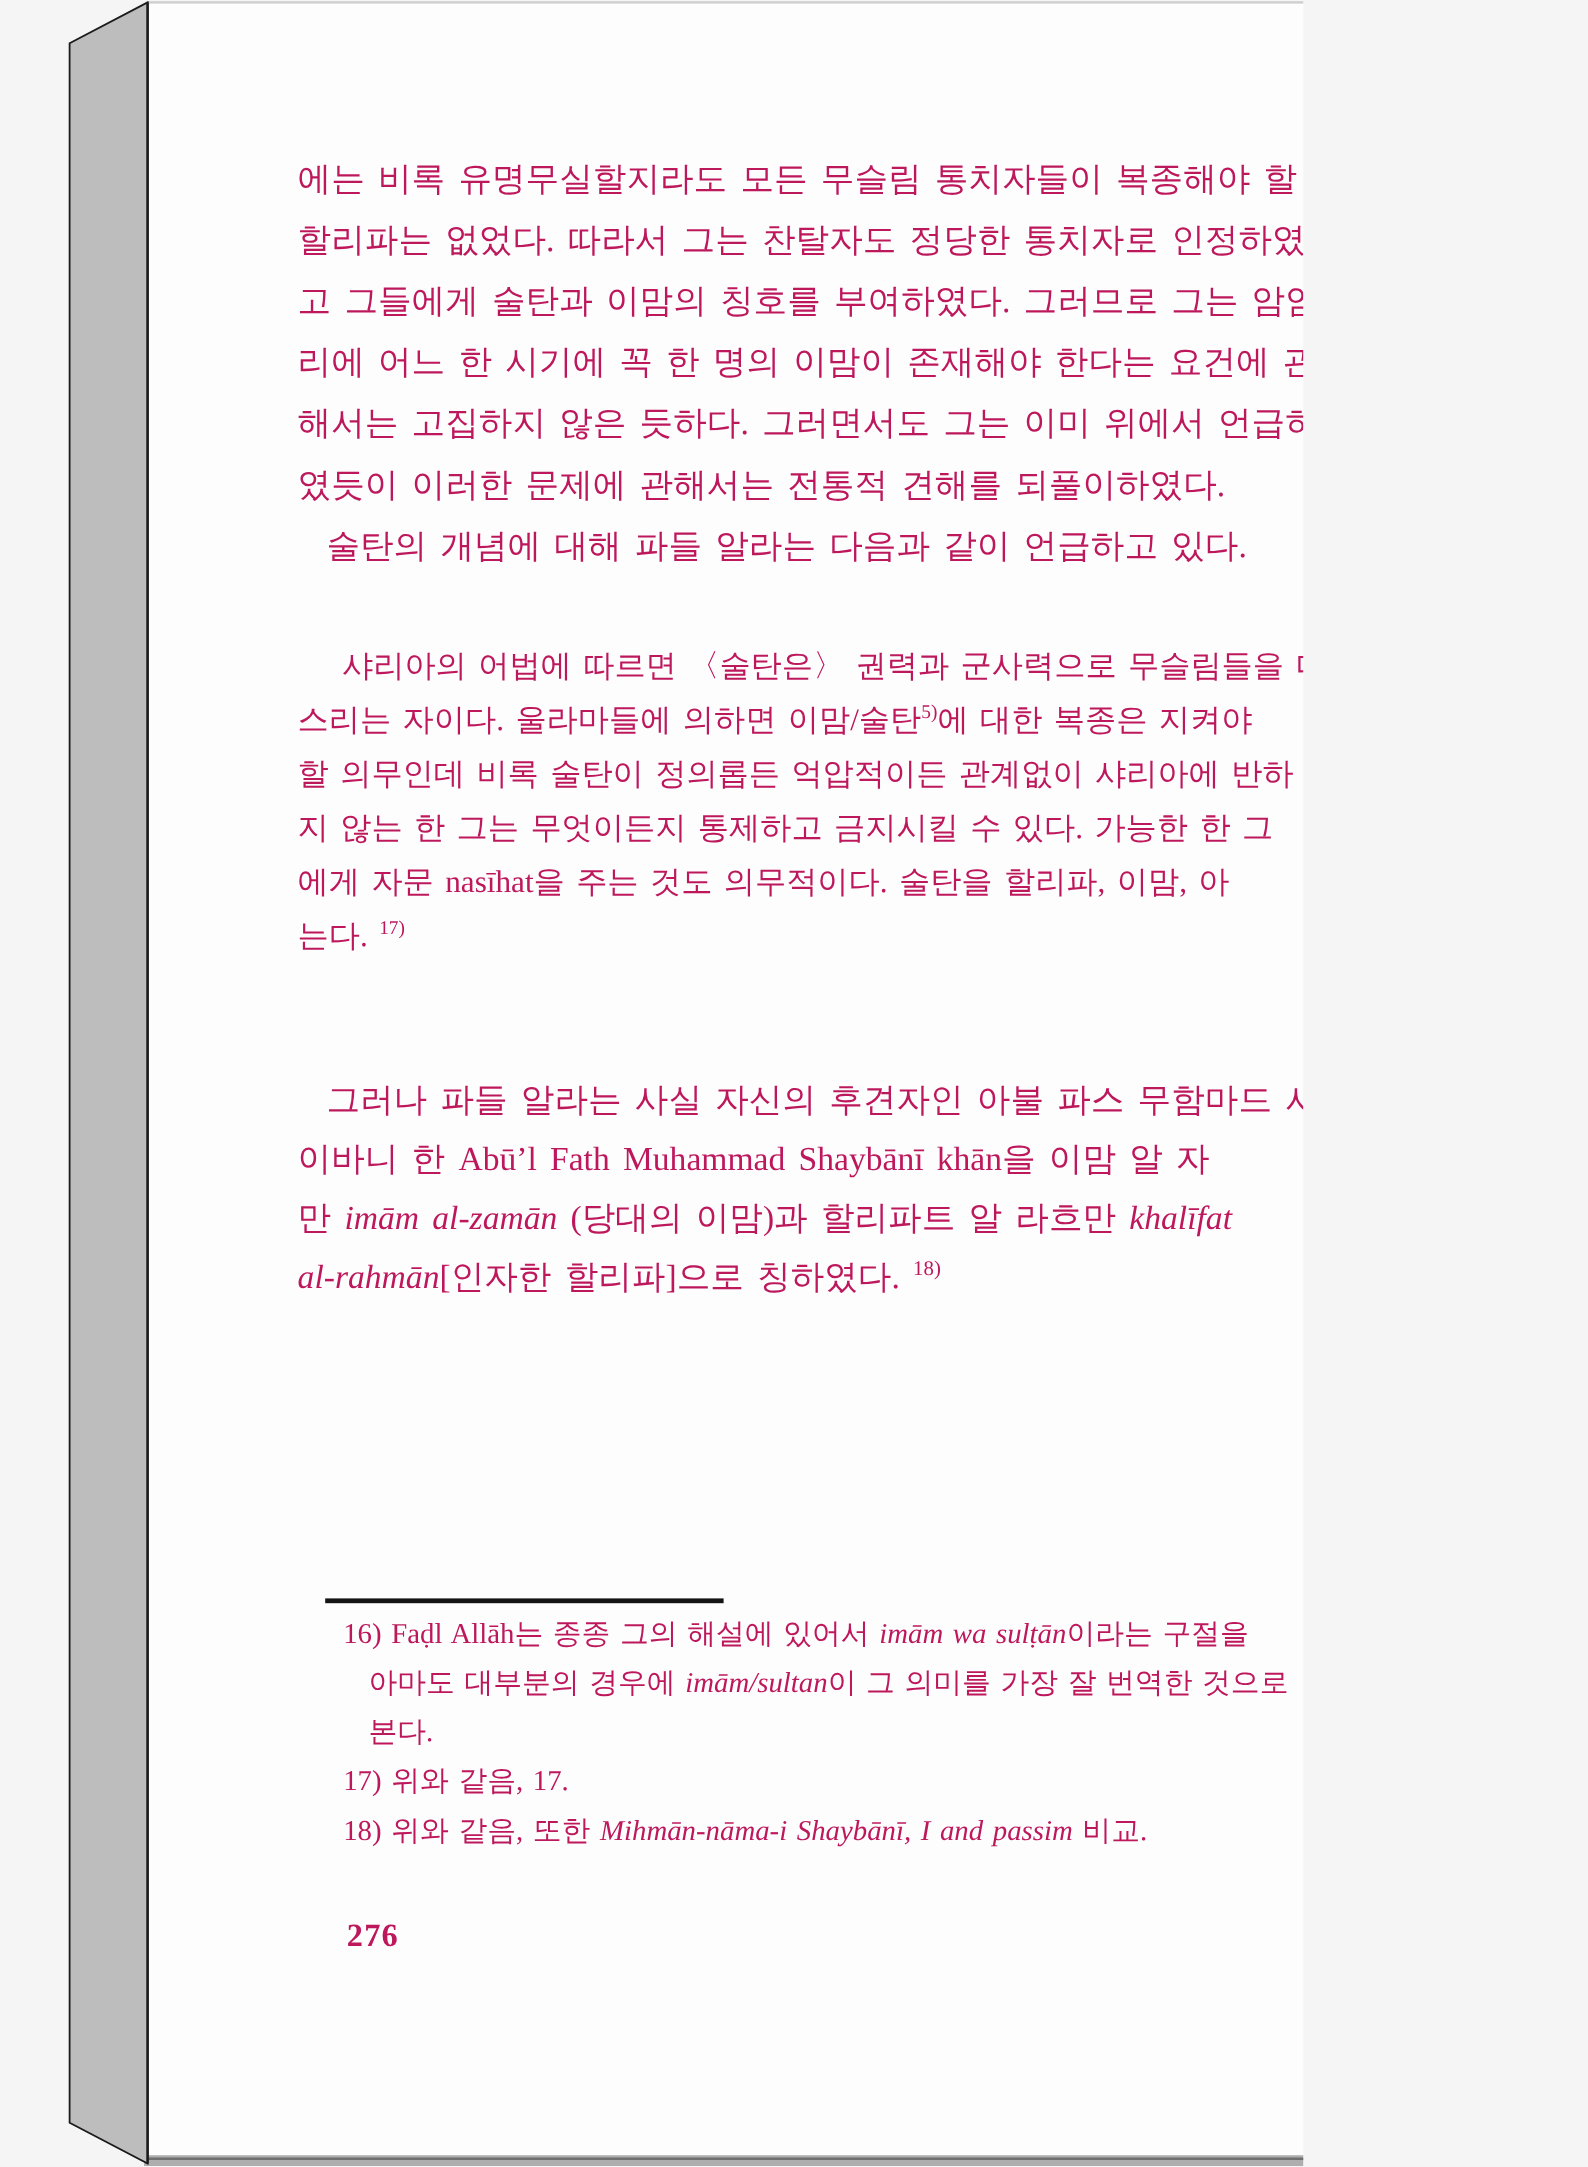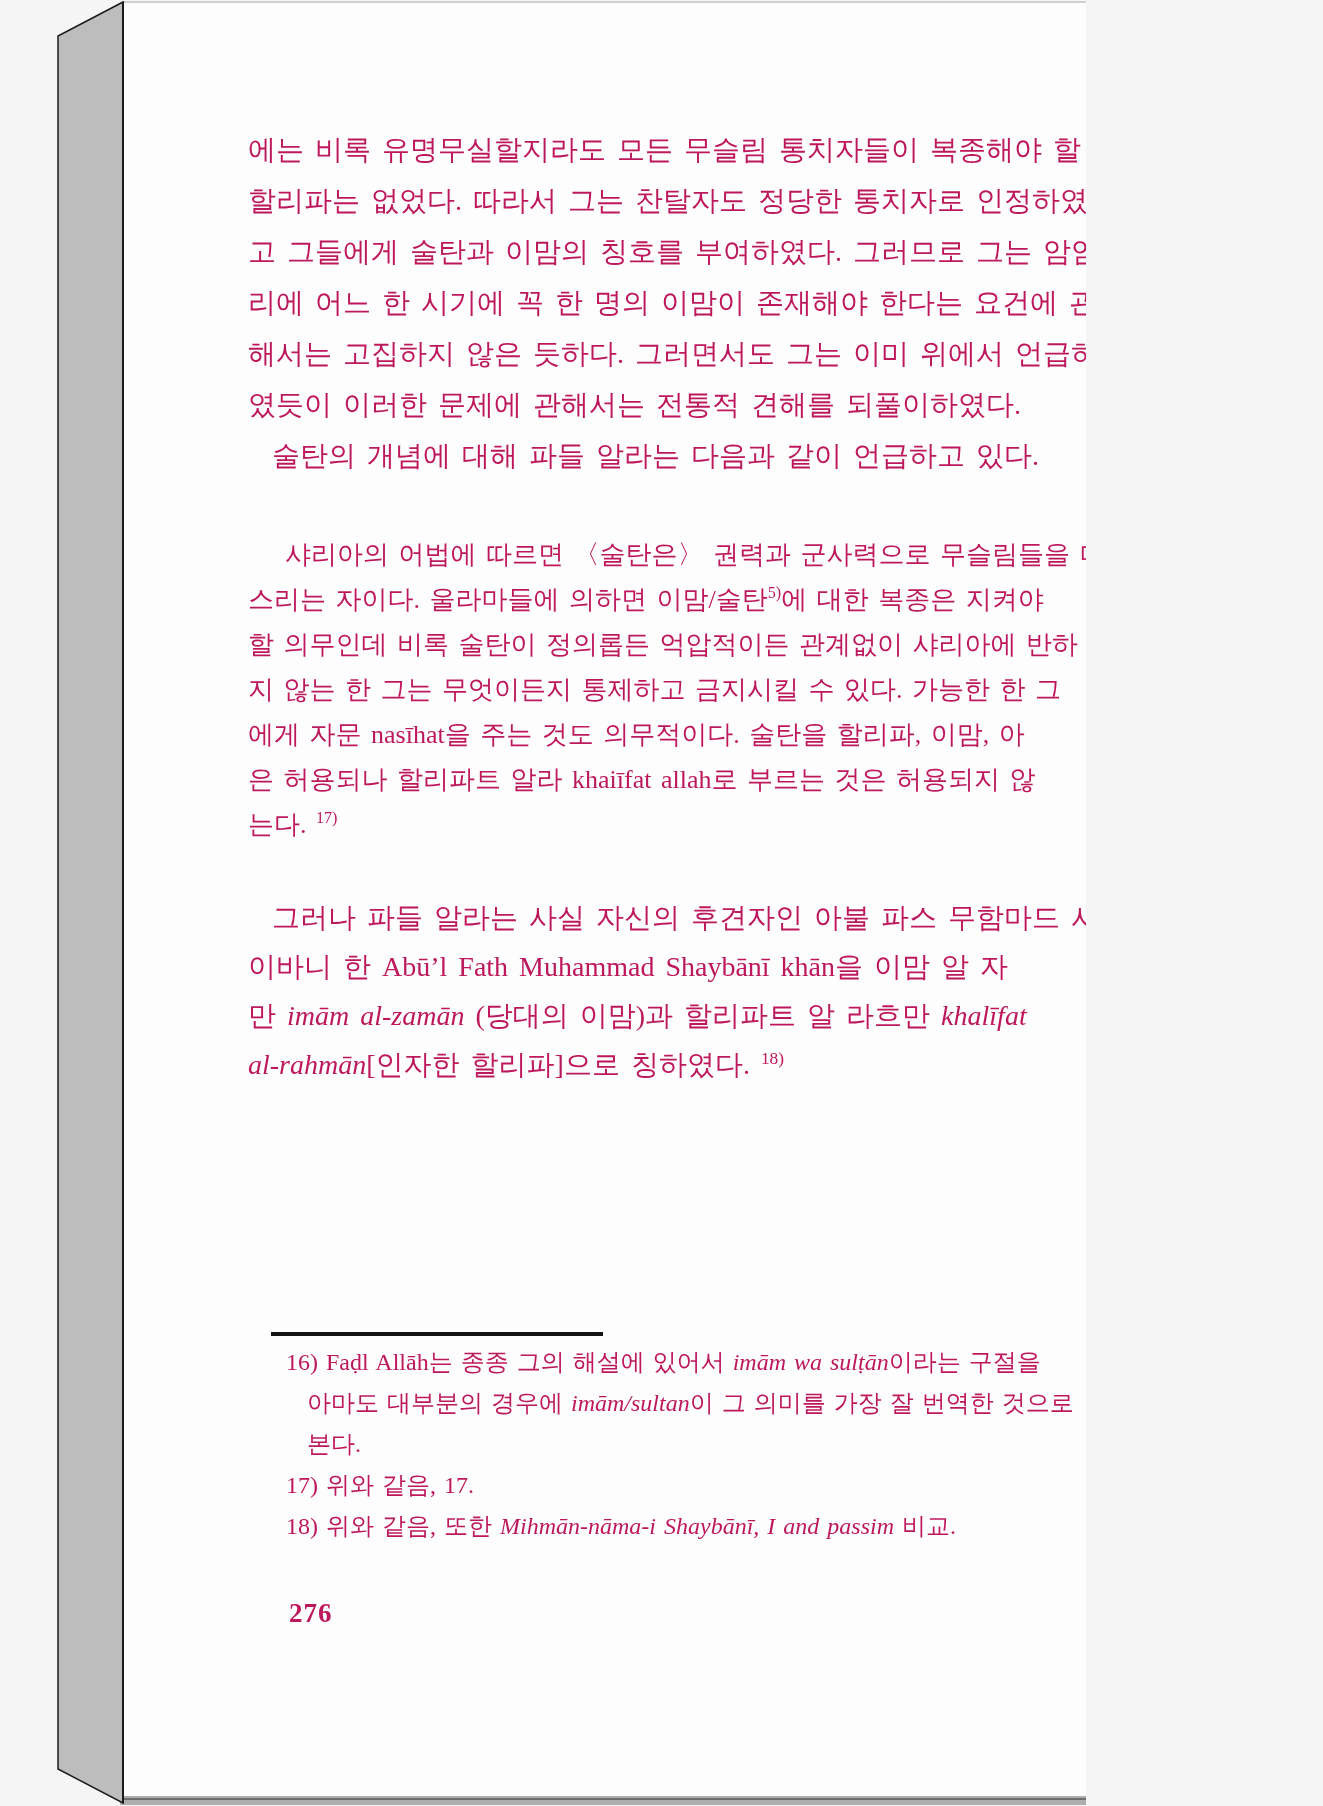--- a/index.html
+++ b/index.html
@@ -52,21 +52,20 @@
         <div class="line"><span>였듯이 이러한 문제에 관해서는 전통적 견해를 되풀이하였다.</span></div>
         <div class="line ind1"><span>술탄의 개념에 대해 파들 알라는 다음과 같이 언급하고 있다.</span></div>
       </div>
 
     <div class="tblock quote-text quote-block">
         <div class="line ind1"><span>샤리아의 어법에 따르면 〈술탄은〉 권력과 군사력으로 무슬림들을 다</span></div>
         <div class="line"><span>스리는 자이다.  울라마들에 의하면 이맘/술탄</span><span class="sup">5)</span><span>에 대한 복종은 지켜야</span></div>
         <div class="line"><span>할 의무인데 비록 술탄이 정의롭든 억압적이든 관계없이 샤리아에 반하</span></div>
         <div class="line"><span>지 않는 한 그는 무엇이든지 통제하고 금지시킬 수 있다.  가능한 한 그</span></div>
         <div class="line"><span>에게 자문 nasīhat을 주는 것도 의무적이다.  술탄을 할리파,  이맘,  아</span></div>
-        <div class="line"><span>은 허용되나 할리파트 알라 khaiīfat allah로 부르는 것은 허용되지 않</span></div>
         <div class="line"><span>는다. </span><span class="sup">17)</span></div>
       </div>
 
     <div class="tblock body-text para-shaybani">
         <div class="line ind1"><span>그러나 파들 알라는 사실 자신의 후견자인 아불 파스 무함마드 샤</span></div>
         <div class="line"><span>이바니 한 Abū’l Fath Muhammad Shaybānī khān을 이맘 알 자</span></div>
         <div class="line"><span>만 </span><span class="it">imām al-zamān</span><span>  (당대의 이맘)과 할리파트 알 라흐만 </span><span class="it">khalīfat</span></div>
         <div class="line"><span class="it">al-rahmān</span><span>[인자한 할리파]으로 칭하였다. </span><span class="sup">18)</span></div>
       </div>
 

